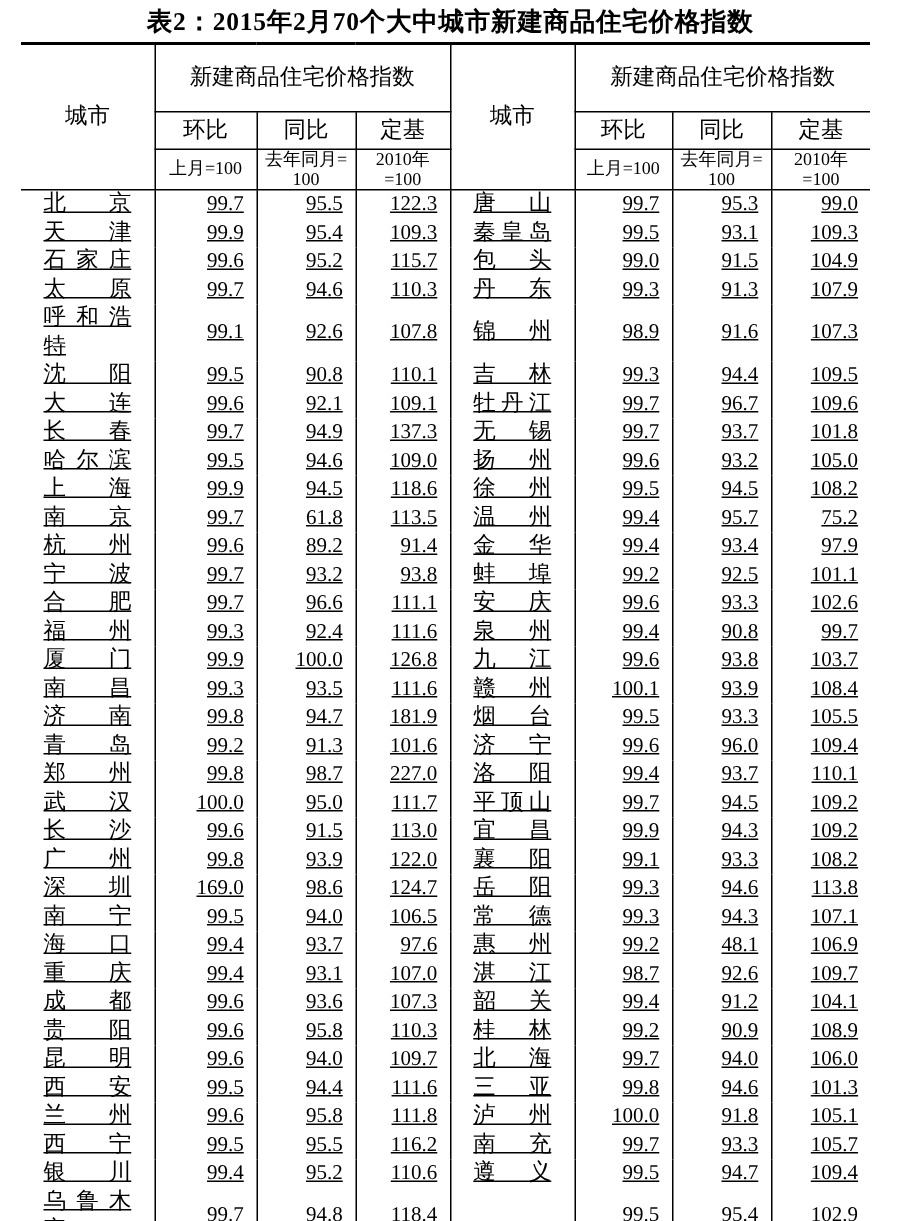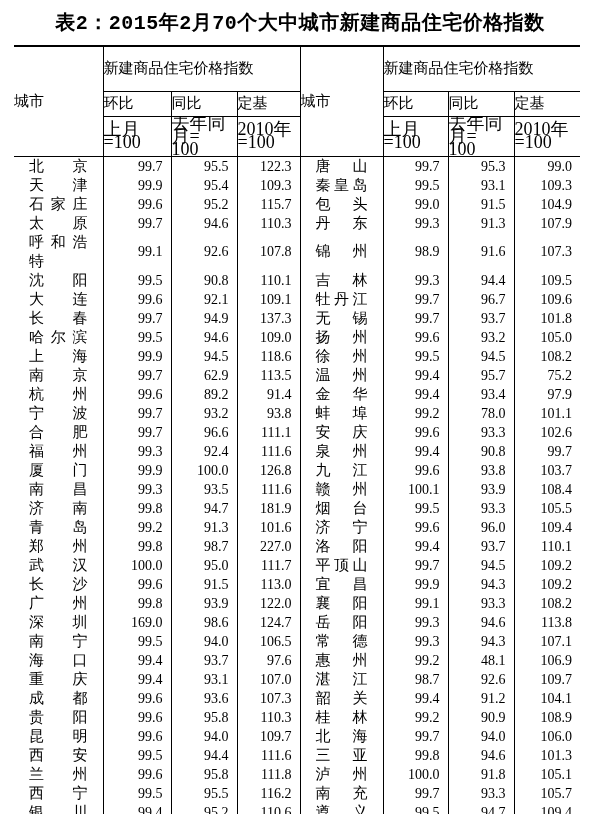--- a/index.html
+++ b/index.html
@@ -5,25 +5,24 @@
   html, body { margin: 0; padding: 0; background: #ffffff; }
   .page {
     position: relative;
     width: 600px; height: 814px;
     background: #ffffff;
     font-family: "Liberation Serif", "DejaVu Serif", serif;
     color: #000000;
     overflow: hidden;
   }
   .title {
-    height: 45px;
+    height: 28px;
     display: flex; align-items: center; justify-content: center;
-    font-size: 20px; font-weight: bold;
+    font-size: 17px; font-weight: bold;
     letter-spacing: 0.5px;
-    font-family: Liberation Mono, monospace;
   }
   table.t {
     margin-left: 14px;
     width: 566px;
     border-collapse: collapse;
     table-layout: fixed;
     border-top: 2px solid #000;
     border-bottom: 2px solid #000;
   }
   .t th, .t td {
@@ -31,27 +30,27 @@
     font-weight: normal;
     font-size: 15px;
     padding: 0;
     overflow: hidden;
   }
   .t tr > *:first-child { border-left: none; }
   .t tr > *:last-child  { border-right: none; }
   .t thead tr.h1 { height: 45px; }
   .t thead tr.h2 { height: 25px; }
   .t thead tr.h3 { height: 27px; }
-  .t thead th { text-align: left; vertical-align: middle; }
+  .t thead th { text-align: center; vertical-align: middle; }
   .t th.base {
-    font-size: 18px;
+    font-size: 12px;
     line-height: 13px;
     white-space: pre-line;
   }
-  .t tr.data { height: 19px; }
+  .t tr.data { height: 19px; text-decoration: underline; }
   .t tr.data td { border-top: none; border-bottom: none; }
   .t td.city { padding: 0 15px; vertical-align: middle; }
   .t td.city .jc {
     display: block;
     text-align: justify;
     text-align-last: justify;
     line-height: 19px;
   }
   .t td.num {
     text-align: right;
@@ -246,21 +245,21 @@
           </td>
           <td class="num">99.5</td>
           <td class="num">94.5</td>
           <td class="num">108.2</td>
         </tr>
         <tr class="data">
           <td class="city">
             <span class="jc">南京</span>
           </td>
           <td class="num">99.7</td>
-          <td class="num">62.9</td>
+          <td class="num">61.8</td>
           <td class="num">113.5</td>
           <td class="city">
             <span class="jc">温州</span>
           </td>
           <td class="num">99.4</td>
           <td class="num">95.7</td>
           <td class="num">75.2</td>
         </tr>
         <tr class="data">
           <td class="city">
@@ -280,21 +279,21 @@
           <td class="city">
             <span class="jc">宁波</span>
           </td>
           <td class="num">99.7</td>
           <td class="num">93.2</td>
           <td class="num">93.8</td>
           <td class="city">
             <span class="jc">蚌埠</span>
           </td>
           <td class="num">99.2</td>
-          <td class="num">78.0</td>
+          <td class="num">92.5</td>
           <td class="num">101.1</td>
         </tr>
         <tr class="data">
           <td class="city">
             <span class="jc">合肥</span>
           </td>
           <td class="num">99.7</td>
           <td class="num">96.6</td>
           <td class="num">111.1</td>
           <td class="city">

